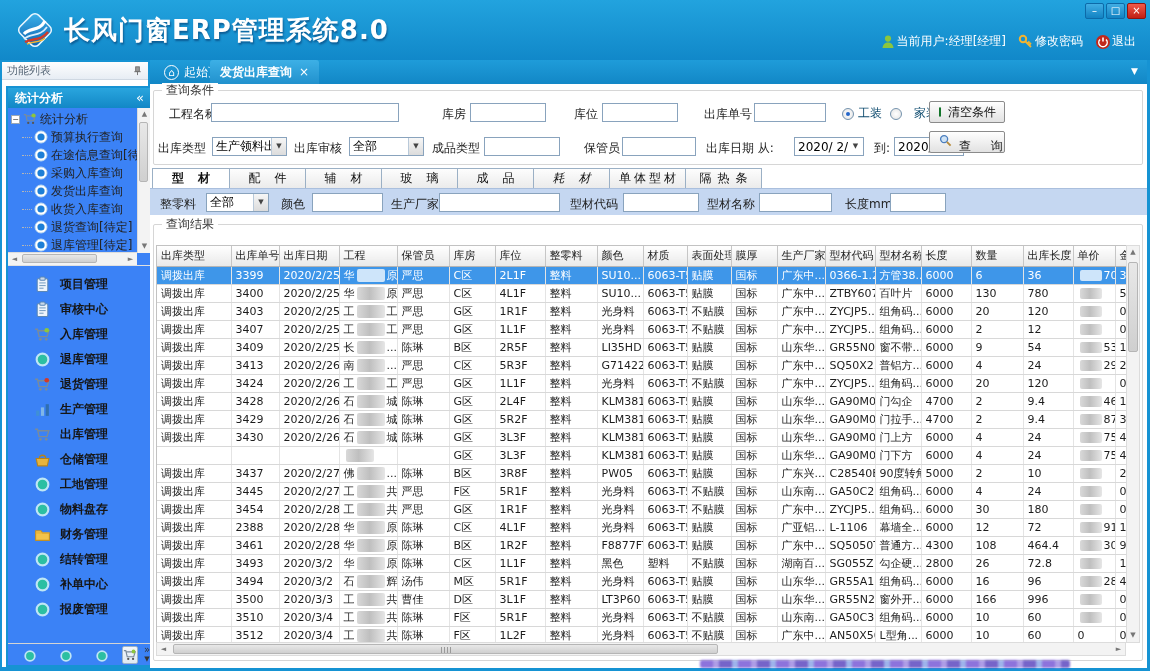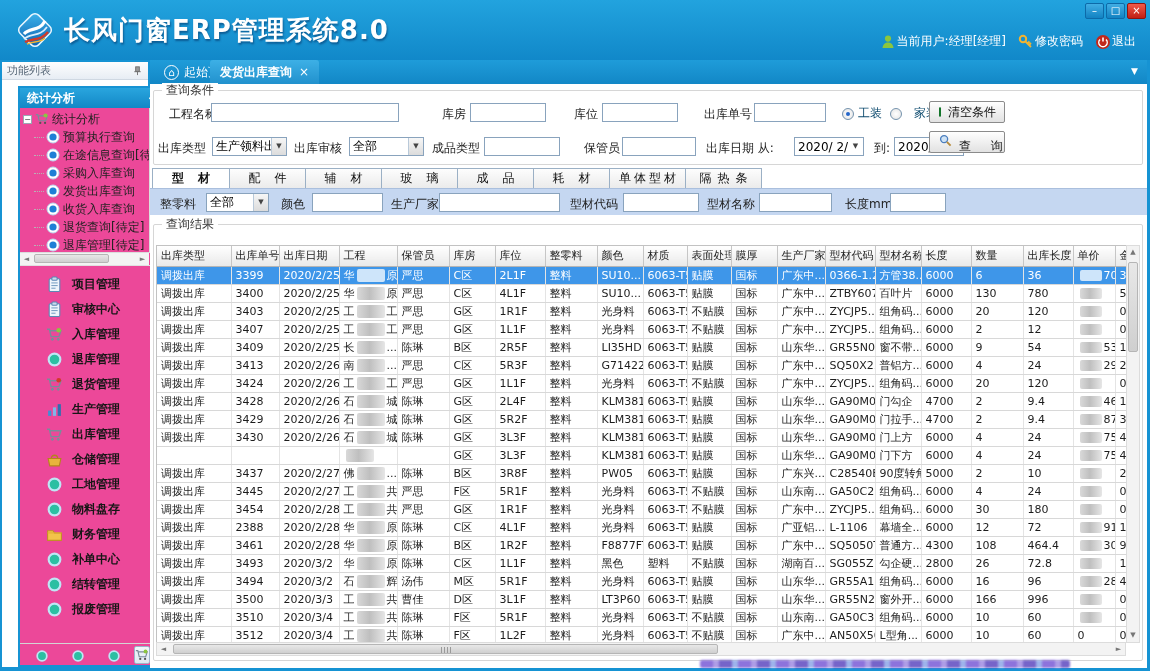--- a/index.html
+++ b/index.html
@@ -20,21 +20,21 @@
     color:#fff;font-size:12px;white-space:nowrap;}
   .user-strip svg{display:block;}
   .ustrip-gap{width:10px;}
 
   
   .sidebar{position:absolute;left:2px;top:62px;width:146px;height:605px;background:#fff;}
   .side-caption{position:absolute;left:0;top:0;width:146px;height:18px;
     background:linear-gradient(#fefefe,#e7edf4);border-bottom:1px solid #cfd8e2;
     font-size:11px;color:#5a6a7a;line-height:17px;padding:0 5px;}
   .side-caption .pin{position:absolute;right:5px;top:2px;}
-  .side-box{position:absolute;left:16px;top:24px;width:146px;height:581px;border:2px solid #1693d3;background:#ec4899;}
+  .side-box{position:absolute;left:4px;top:24px;width:146px;height:581px;border:2px solid #1693d3;background:#3b82f6;}
   .section-header{height:20px;background:linear-gradient(#29a5de,#1287c6);color:#fff;font-size:12px;
     font-weight:bold;line-height:20px;padding:0 7px;position:relative;}
   .section-header .collapse{position:absolute;right:6px;top:0;font-weight:normal;font-size:13px;cursor:default;}
   .tree{position:relative;height:158px;border-bottom:1px solid #e0e0e0;overflow:hidden;font-size:12px;color:#222;}
   .tree-inner{position:absolute;left:0;top:2px;right:13px;}
   .tree-row{display:flex;align-items:center;height:18px;white-space:nowrap;overflow:hidden;}
   .tree-row .expander{width:9px;height:9px;border:1px solid #9aa7b4;background:#fff;font-size:8px;
     line-height:7px;text-align:center;color:#444;margin:0 3px 0 3px;flex:none;}
   .tree-row .stub{width:10px;border-top:1px dotted #b5b5b5;margin-right:2px;flex:none;}
   .tree-row.child{padding-left:14px;}
@@ -400,29 +400,29 @@
               </svg>
             </span>
             <span>财务管理</span>
           </div>
           <div class="menu-item">
             <span class="mi">
               <svg viewBox="0 0 16 16">
                 <circle cx="8" cy="8" r="5.5" fill="#2cbfa2" stroke="#bfe6f5" stroke-width="2"></circle>
               </svg>
             </span>
+            <span>结转管理</span>
+          </div>
+          <div class="menu-item">
+            <span class="mi">
+              <svg viewBox="0 0 16 16">
+                <circle cx="8" cy="8" r="5.5" fill="#2cbfa2" stroke="#bfe6f5" stroke-width="2"></circle>
+              </svg>
+            </span>
             <span>补单中心</span>
-          </div>
-          <div class="menu-item">
-            <span class="mi">
-              <svg viewBox="0 0 16 16">
-                <circle cx="8" cy="8" r="5.5" fill="#2cbfa2" stroke="#bfe6f5" stroke-width="2"></circle>
-              </svg>
-            </span>
-            <span>结转管理</span>
           </div>
           <div class="menu-item">
             <span class="mi">
               <svg viewBox="0 0 16 16">
                 <circle cx="8" cy="8" r="5.5" fill="#2cbfa2" stroke="#bfe6f5" stroke-width="2"></circle>
               </svg>
             </span>
             <span>报废管理</span>
           </div>
         </div>
@@ -527,21 +527,21 @@
           <span class="lbl">查 询</span>
         </div>
       </div>
 
       <div class="mtabs" id="mtabs">
           <div class="mtab active" style="width: 78px; letter-spacing: 14px; padding-left: 14px;">型材</div>
           <div class="mtab" style="width: 76px; letter-spacing: 14px; padding-left: 14px;">配件</div>
           <div class="mtab" style="width: 76px; letter-spacing: 14px; padding-left: 14px;">辅材</div>
           <div class="mtab" style="width: 76px; letter-spacing: 14px; padding-left: 14px;">玻璃</div>
           <div class="mtab" style="width: 76px; letter-spacing: 14px; padding-left: 14px;">成品</div>
-          <div class="mtab" style="width: 76px; letter-spacing: 14px; padding-left: 14px;">耗材</div>
+          <div class="mtab" style="width: 76px; letter-spacing: 14px; padding-left: 14px; font-style: italic;">耗材</div>
           <div class="mtab" style="width: 76px; letter-spacing: 3px; padding-left: 3px;">单体型材</div>
           <div class="mtab" style="width: 76px; letter-spacing: 6px; padding-left: 6px;">隔热条</div>
         </div>
       <div class="filterbar" style="position:absolute;">
         <div class="f-label" style="left:10px;top:7px;">整零料</div>
         <div class="combo" style="left:56px;top:4px;width:63px;">
           <span class="val">全部</span>
           <span class="arr">▼</span>
         </div>
         <div class="f-label" style="left:131px;top:7px;">颜色</div>

